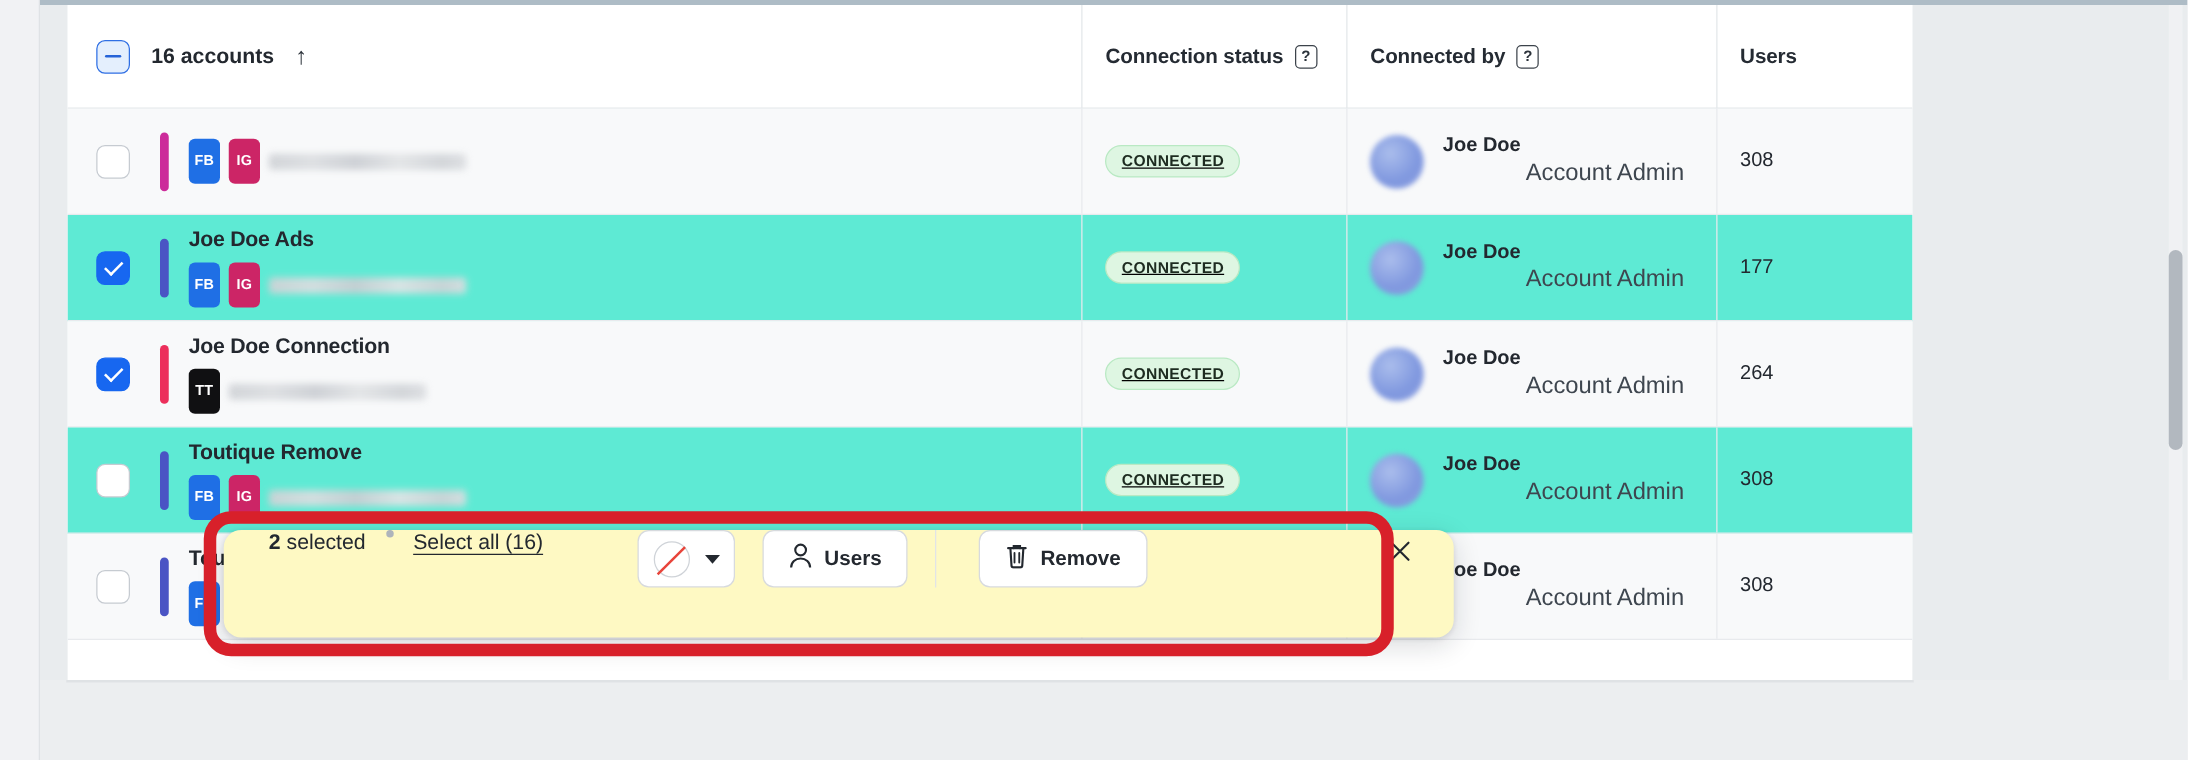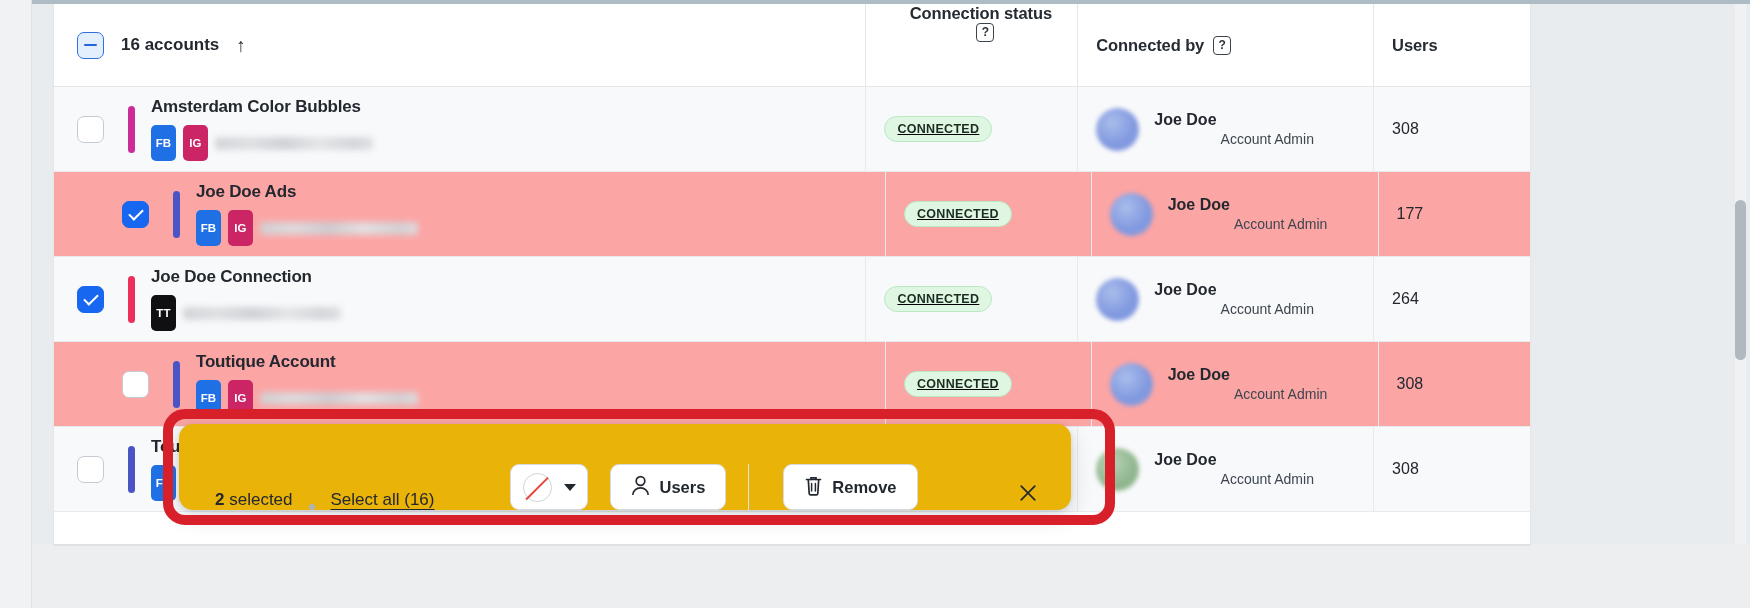--- a/index.html
+++ b/index.html
@@ -34,21 +34,21 @@
 
   
   .thead {
     position: relative; height: 83px; background: #ffffff;
     border-bottom: 1px solid #e4e7ea;
     display: flex; align-items: center;
   }
   .th { height: 83px; display: flex; align-items: center; }
   .th-name { width: 812px; padding-left: 23px; }
   .th-sep { border-left: 1px solid #e4e7ea; }
-  .th-status { width: 212px; padding-left: 18px; flex-direction: column; }
+  .th-status { width: 212px; padding-left: 18px; }
   .th-by { width: 296px; padding-left: 18px; }
   .th-users { width: 157px; padding-left: 18px; }
 
   .hdr-label {
     font-size: 16.5px; font-weight: 700; color: #252b33;
     letter-spacing: -0.1px;
   }
   .help-icon {
     display: inline-flex; align-items: center; justify-content: center;
     width: 18px; height: 19px; margin-left: 9px;
@@ -83,21 +83,21 @@
     margin-left: 17px; font-size: 19px; color: #2c333b; line-height: 1; cursor: pointer;
   }
 
   
   .tbody { position: relative; }
   .row {
     display: flex; height: 85px; align-items: stretch;
     border-bottom: 1px solid #e8eaed;
   }
   .row.alt { background: #f8f9fa; }
-  .row.plain { background: #fca5a5; padding-left: 45px; }
+  .row.plain { background: #5eead4; }
 
   .cell { display: flex; align-items: center; height: 100%; }
   .cell-name { width: 812px; padding-left: 23px; }
   .cell-status { width: 212px; border-left: 1px solid #e8eaed; padding-left: 18px; text-decoration: underline; }
   .cell-by { width: 296px; border-left: 1px solid #e8eaed; padding-left: 18px; }
   .cell-users { width: 157px; border-left: 1px solid #e8eaed; padding-left: 18px; }
 
   .colorbar {
     width: 7px; height: 47px; border-radius: 4px; margin-left: 24px; flex: none;
   }
@@ -129,21 +129,21 @@
   }
 
   .avatar {
     width: 43px; height: 43px; border-radius: 50%; flex: none;
     filter: blur(2.2px);
   }
   .av-blue { background: radial-gradient(circle at 38% 34%, #aabdec 0%, #8098df 58%, #8da0e0 100%); }
   .av-green { background: radial-gradient(circle at 38% 34%, #b6d2b4 0%, #8fb58d 62%, #9cbf9a 100%); }
   .by-block { margin-left: 15px; display: flex; flex-direction: row; gap: 4px; }
   .by-name { font-size: 16px; font-weight: 700; color: #23282f; }
-  .by-role { font-size: 14px; font-weight: 400; color: #3e464f; margin-top: 20px; }
+  .by-role { font-size: 19px; font-weight: 400; color: #3e464f; margin-top: 20px; }
   .users-val { font-size: 16px; font-weight: 400; color: #23282f; }
 
   
   .scroll-track {
     position: absolute; right: 4px; top: 4px; width: 11px; height: 540px;
     background: #f0f1f3;
   }
   .scroll-thumb {
     position: absolute; right: 4px; top: 200px; width: 11px; height: 160px;
     background: #b2b8bf; border-radius: 6px;
@@ -153,24 +153,24 @@
     background: #eceef0;
   }
   .shell-bottom-edge {
     position: absolute; left: 53px; top: 544px; width: 1478px; height: 2px;
     background: #dfe2e5;
   }
 
   
   .sel-toolbar {
     position: absolute; left: 179px; top: 424px;
-    width: 892px; height: 86px;
-    background: #eab308; border-radius: 14px;
+    width: 984px; height: 86px;
+    background: #fef9c3; border-radius: 14px;
     box-shadow: 0 6px 22px rgba(20,26,38,.16), 0 1px 4px rgba(20,26,38,.10);
-    display: flex; align-items: flex-end; padding: 0 26px 0 36px;
+    display: flex; align-items: flex-start; padding: 0 26px 0 36px;
     z-index: 6;
   }
   .sel-count { font-size: 17px; color: #23282f; }
   .sel-count b { font-weight: 700; }
   .dot-sep {
     width: 6px; height: 6px; border-radius: 50%; background: #aeb4bb;
     margin: 0 16px;
   }
   .select-all {
     font-size: 17px; color: #23282f; text-decoration: underline;
@@ -242,21 +242,20 @@
       </div>
     </div>
 
     <div class="tbody">
 
       <div class="row alt">
         <div class="cell cell-name">
           <span class="cb"></span>
           <span class="colorbar" style="background:#cc2b9a"></span>
           <span class="name-block">
-            <span class="acct-name">Amsterdam Color Bubbles</span>
             <span class="meta-line">
               <span class="plat plat-fb">FB</span>
               <span class="plat plat-ig">IG</span>
               <span class="redacted"></span>
             </span>
           </span>
         </div>
         <div class="cell cell-status">
           <span class="badge-connected">CONNECTED</span>
         </div>
@@ -325,21 +324,21 @@
         <div class="cell cell-users">
           <span class="users-val">264</span>
         </div>
       </div>
 
       <div class="row plain">
         <div class="cell cell-name">
           <span class="cb"></span>
           <span class="colorbar" style="background:#4a54c4"></span>
           <span class="name-block">
-            <span class="acct-name">Toutique Account</span>
+            <span class="acct-name">Toutique Remove</span>
             <span class="meta-line">
               <span class="plat plat-fb">FB</span>
               <span class="plat plat-ig">IG</span>
               <span class="redacted"></span>
             </span>
           </span>
         </div>
         <div class="cell cell-status">
           <span class="badge-connected">CONNECTED</span>
         </div>

